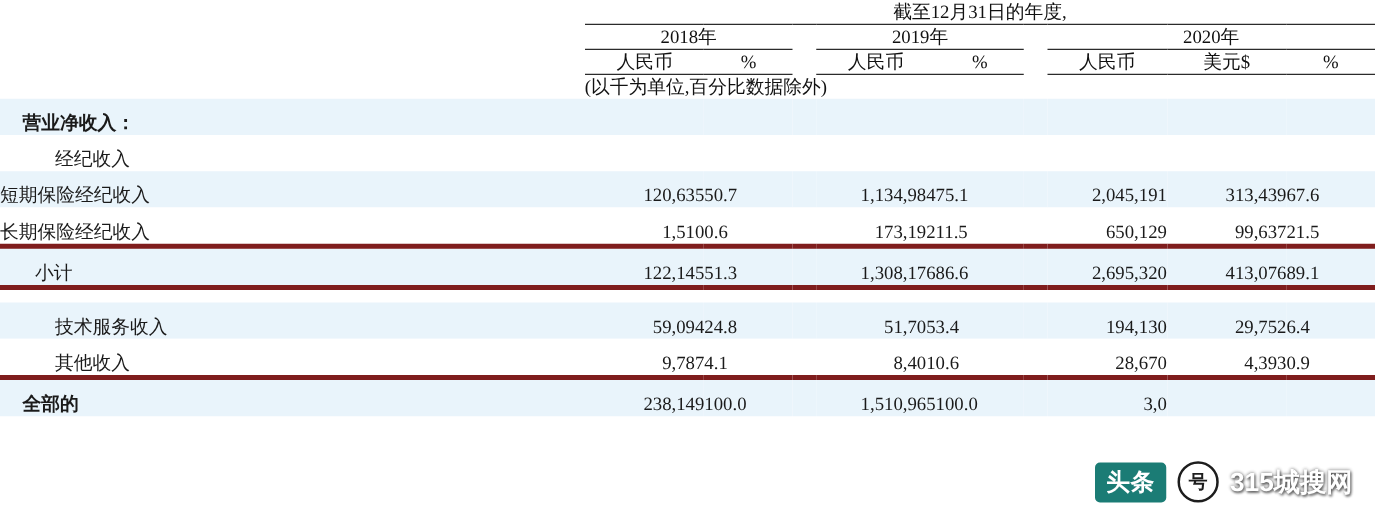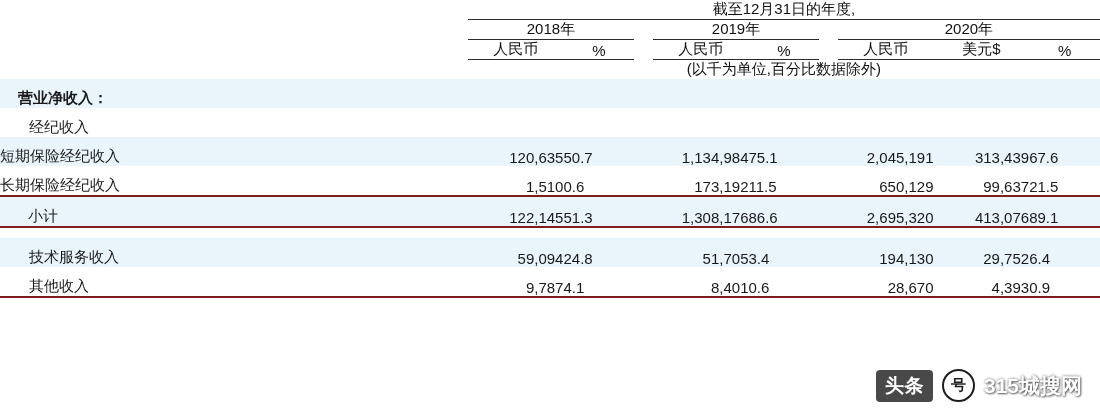--- a/index.html
+++ b/index.html
@@ -14,20 +14,21 @@
     overflow: hidden;
     position: relative;
   }
 
   .sheet {
     position: absolute;
     left: 0;
     top: 0;
     width: 1100px;
     height: 296px;
+    font-family: Liberation Serif, serif;
   }
 
   table.fin {
     border-collapse: collapse;
     width: 1100px;
     table-layout: fixed;
     font-size: 15px;
     color: #1a1a1a;
   }
 
@@ -51,41 +52,41 @@
     color: #111;
     padding: 4px 0 5px 0;
   }
   .hdr-top {
     padding-top: 10px;
     padding-bottom: 5px;
   }
   .rule-bottom { border-bottom: 1px solid #2b2b2b; }
 
   .units-row td {
-    text-align: center;
+    text-align: left;
     font-size: 15px;
     padding: 5px 0 7px 0;
     color: #111;
   }
 
   
   .row td {
     height: 29px;
     font-size: 15px;
   }
   .band { background: #e9f4fb; }
   .white { background: #ffffff; }
 
   .lbl {
     text-align: left;
     padding-left: 18px;
     white-space: nowrap;
   }
   .lbl.ind0 { padding-left: 18px; font-weight: bold; }
-  .lbl.ind1 { padding-left: 29px; }
+  .lbl.ind1 { padding-left: 44px; }
   .lbl.ind2 { }
   .lbl.ind1b { padding-left: 28px; }
 
   .num {
     text-align: right;
     padding-right: 6px;
     white-space: nowrap;
     font-variant-numeric: tabular-nums;
   }
   .pct {
@@ -93,37 +94,37 @@
     padding-right: 14px;
     white-space: nowrap;
   }
   .usd {
     text-align: right;
     padding-right: 6px;
     white-space: nowrap;
   }
 
   .bold { font-weight: bold; }
-  .line-below td { border-bottom: 2px solid #7f1d1d; }
+  .line-below td { border-bottom: 4px solid #7f1d1d; }
 
   .spacer td { height: 10px; }
 
   
   .watermark {
     position: absolute;
     right: 18px;
     bottom: 8px;
     display: flex;
     align-items: center;
     gap: 9px;
     opacity: 0.95;
     pointer-events: none;
   }
   .wm-badge {
-    background: #404040;
+    background: #0f766e;
     color: #ffffff;
     font-size: 19px;
     font-weight: bold;
     padding: 3px 9px;
     border-radius: 4px;
     letter-spacing: 0.5px;
   }
   .wm-circle {
     width: 29px;
     height: 29px;
@@ -293,20 +294,32 @@
       <td class="pct">4.1</td>
       <td></td>
       <td class="num">8,401</td>
       <td class="pct">0.6</td>
       <td></td>
       <td class="num">28,670</td>
       <td class="usd">4,393</td>
       <td class="pct">0.9</td>
     </tr>
 
+    <tr class="row band">
+      <td class="lbl ind0 bold">全部的</td>
+      <td class="num bold">238,149</td>
+      <td class="pct bold">100.0</td>
+      <td></td>
+      <td class="num bold">1,510,965</td>
+      <td class="pct bold">100.0</td>
+      <td></td>
+      <td class="num bold">3,0</td>
+      <td class="usd bold"></td>
+      <td class="pct bold"></td>
+    </tr>
   </tbody>
     </table>
 </div>
 
 <div class="watermark">
   <span class="wm-badge">头条</span>
   <span class="wm-circle">号</span>
   <span class="wm-text">315城搜网</span>
 </div>
 

